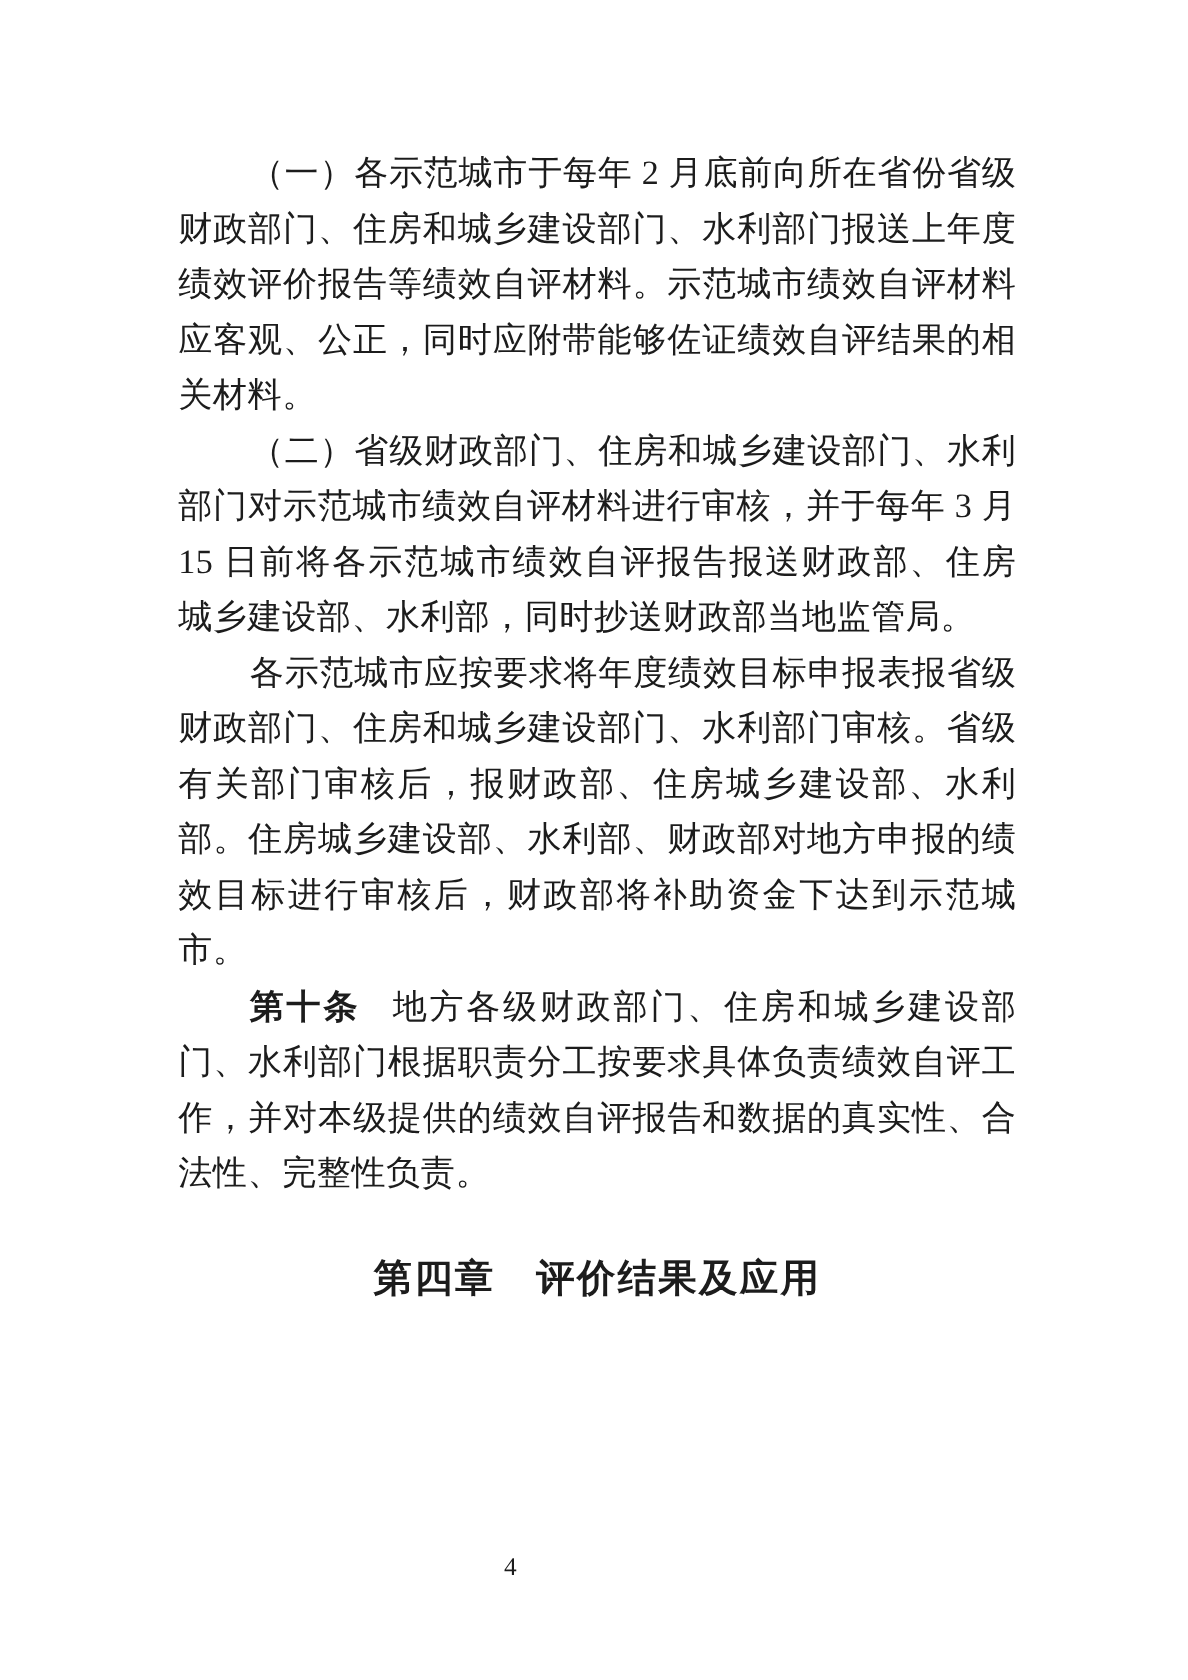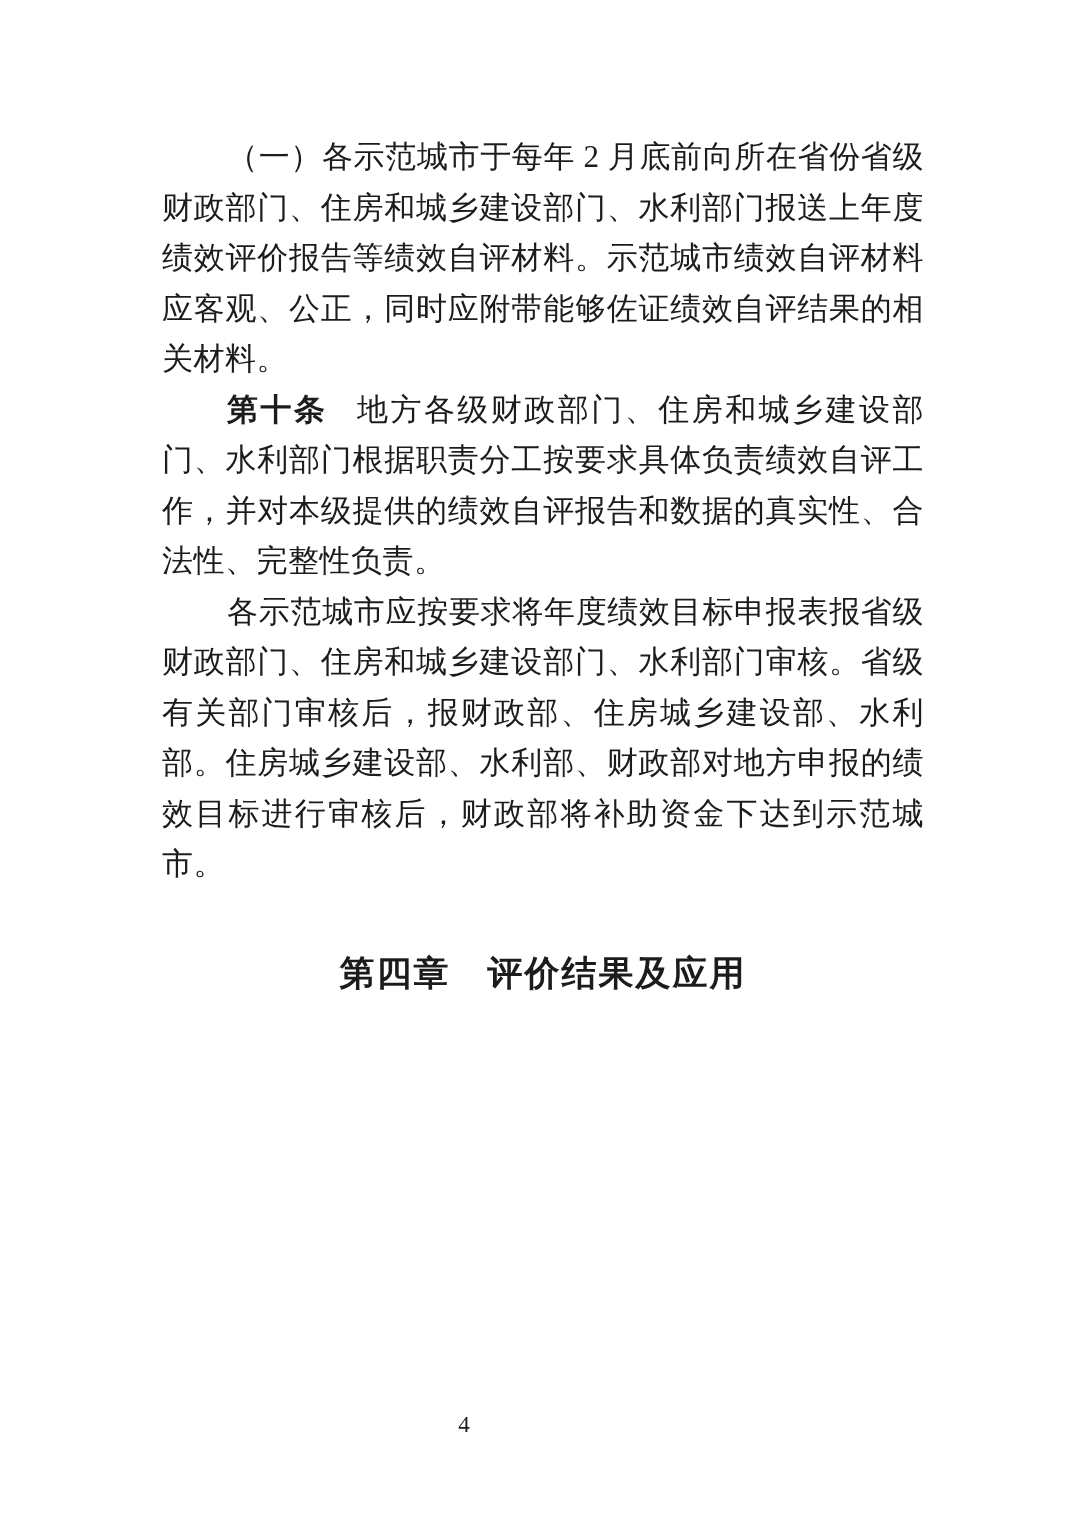--- a/index.html
+++ b/index.html
@@ -30,21 +30,21 @@
     text-indent: 2.1em;
     margin: 0;
     letter-spacing: 0.5px;
     word-break: break-all;
   }
   .para-lead {
     font-weight: bold;
     margin-right: 0.95em;
   }
   .chapter-heading {
-    margin-top: 58px;
+    margin-top: 46px;
     font-family: "Liberation Sans", "DejaVu Sans", sans-serif;
     font-weight: bold;
     font-size: 35px;
     line-height: 50px;
     text-align: center;
     letter-spacing: 2px;
   }
   .page-number {
     position: absolute;
     left: 0;
@@ -56,22 +56,23 @@
     font-family: "Liberation Serif", "DejaVu Serif", serif;
     color: #1c1c1c;
   }
 </style>
 </head>
 <body>
 
 <div class="page">
   <div class="text-block">
     <p class="para">（一）各示范城市于每年 2 月底前向所在省份省级财政部门、住房和城乡建设部门、水利部门报送上年度绩效评价报告等绩效自评材料。示范城市绩效自评材料应客观、公正，同时应附带能够佐证绩效自评结果的相关材料。</p>
+    <p class="para">（二）省级财政部门、住房和城乡建设部门、水利部门对示范城市绩效自评材料进行审核，并于每年 3 月 15 日前将各示范城市绩效自评报告报送财政部、住房城乡建设部、水利部，同时抄送财政部当地监管局。</p>
+    <p class="para">各示范城市应按要求将年度绩效目标申报表报省级财政部门、住房和城乡建设部门、水利部门审核。省级有关部门审核后，报财政部、住房城乡建设部、水利部。住房城乡建设部、水利部、财政部对地方申报的绩效目标进行审核后，财政部将补助资金下达到示范城市。</p>
     <p class="para">
       <span class="para-lead">第十条</span><span>地方各级财政部门、住房和城乡建设部门、水利部门根据职责分工按要求具体负责绩效自评工作，并对本级提供的绩效自评报告和数据的真实性、合法性、完整性负责。</span>
     </p>
-    <p class="para">各示范城市应按要求将年度绩效目标申报表报省级财政部门、住房和城乡建设部门、水利部门审核。省级有关部门审核后，报财政部、住房城乡建设部、水利部。住房城乡建设部、水利部、财政部对地方申报的绩效目标进行审核后，财政部将补助资金下达到示范城市。</p>
 
     <div class="chapter-heading">第四章　评价结果及应用</div>
   </div>
 
   <div class="page-number">4</div>
 </div>
 
 </body></html>

